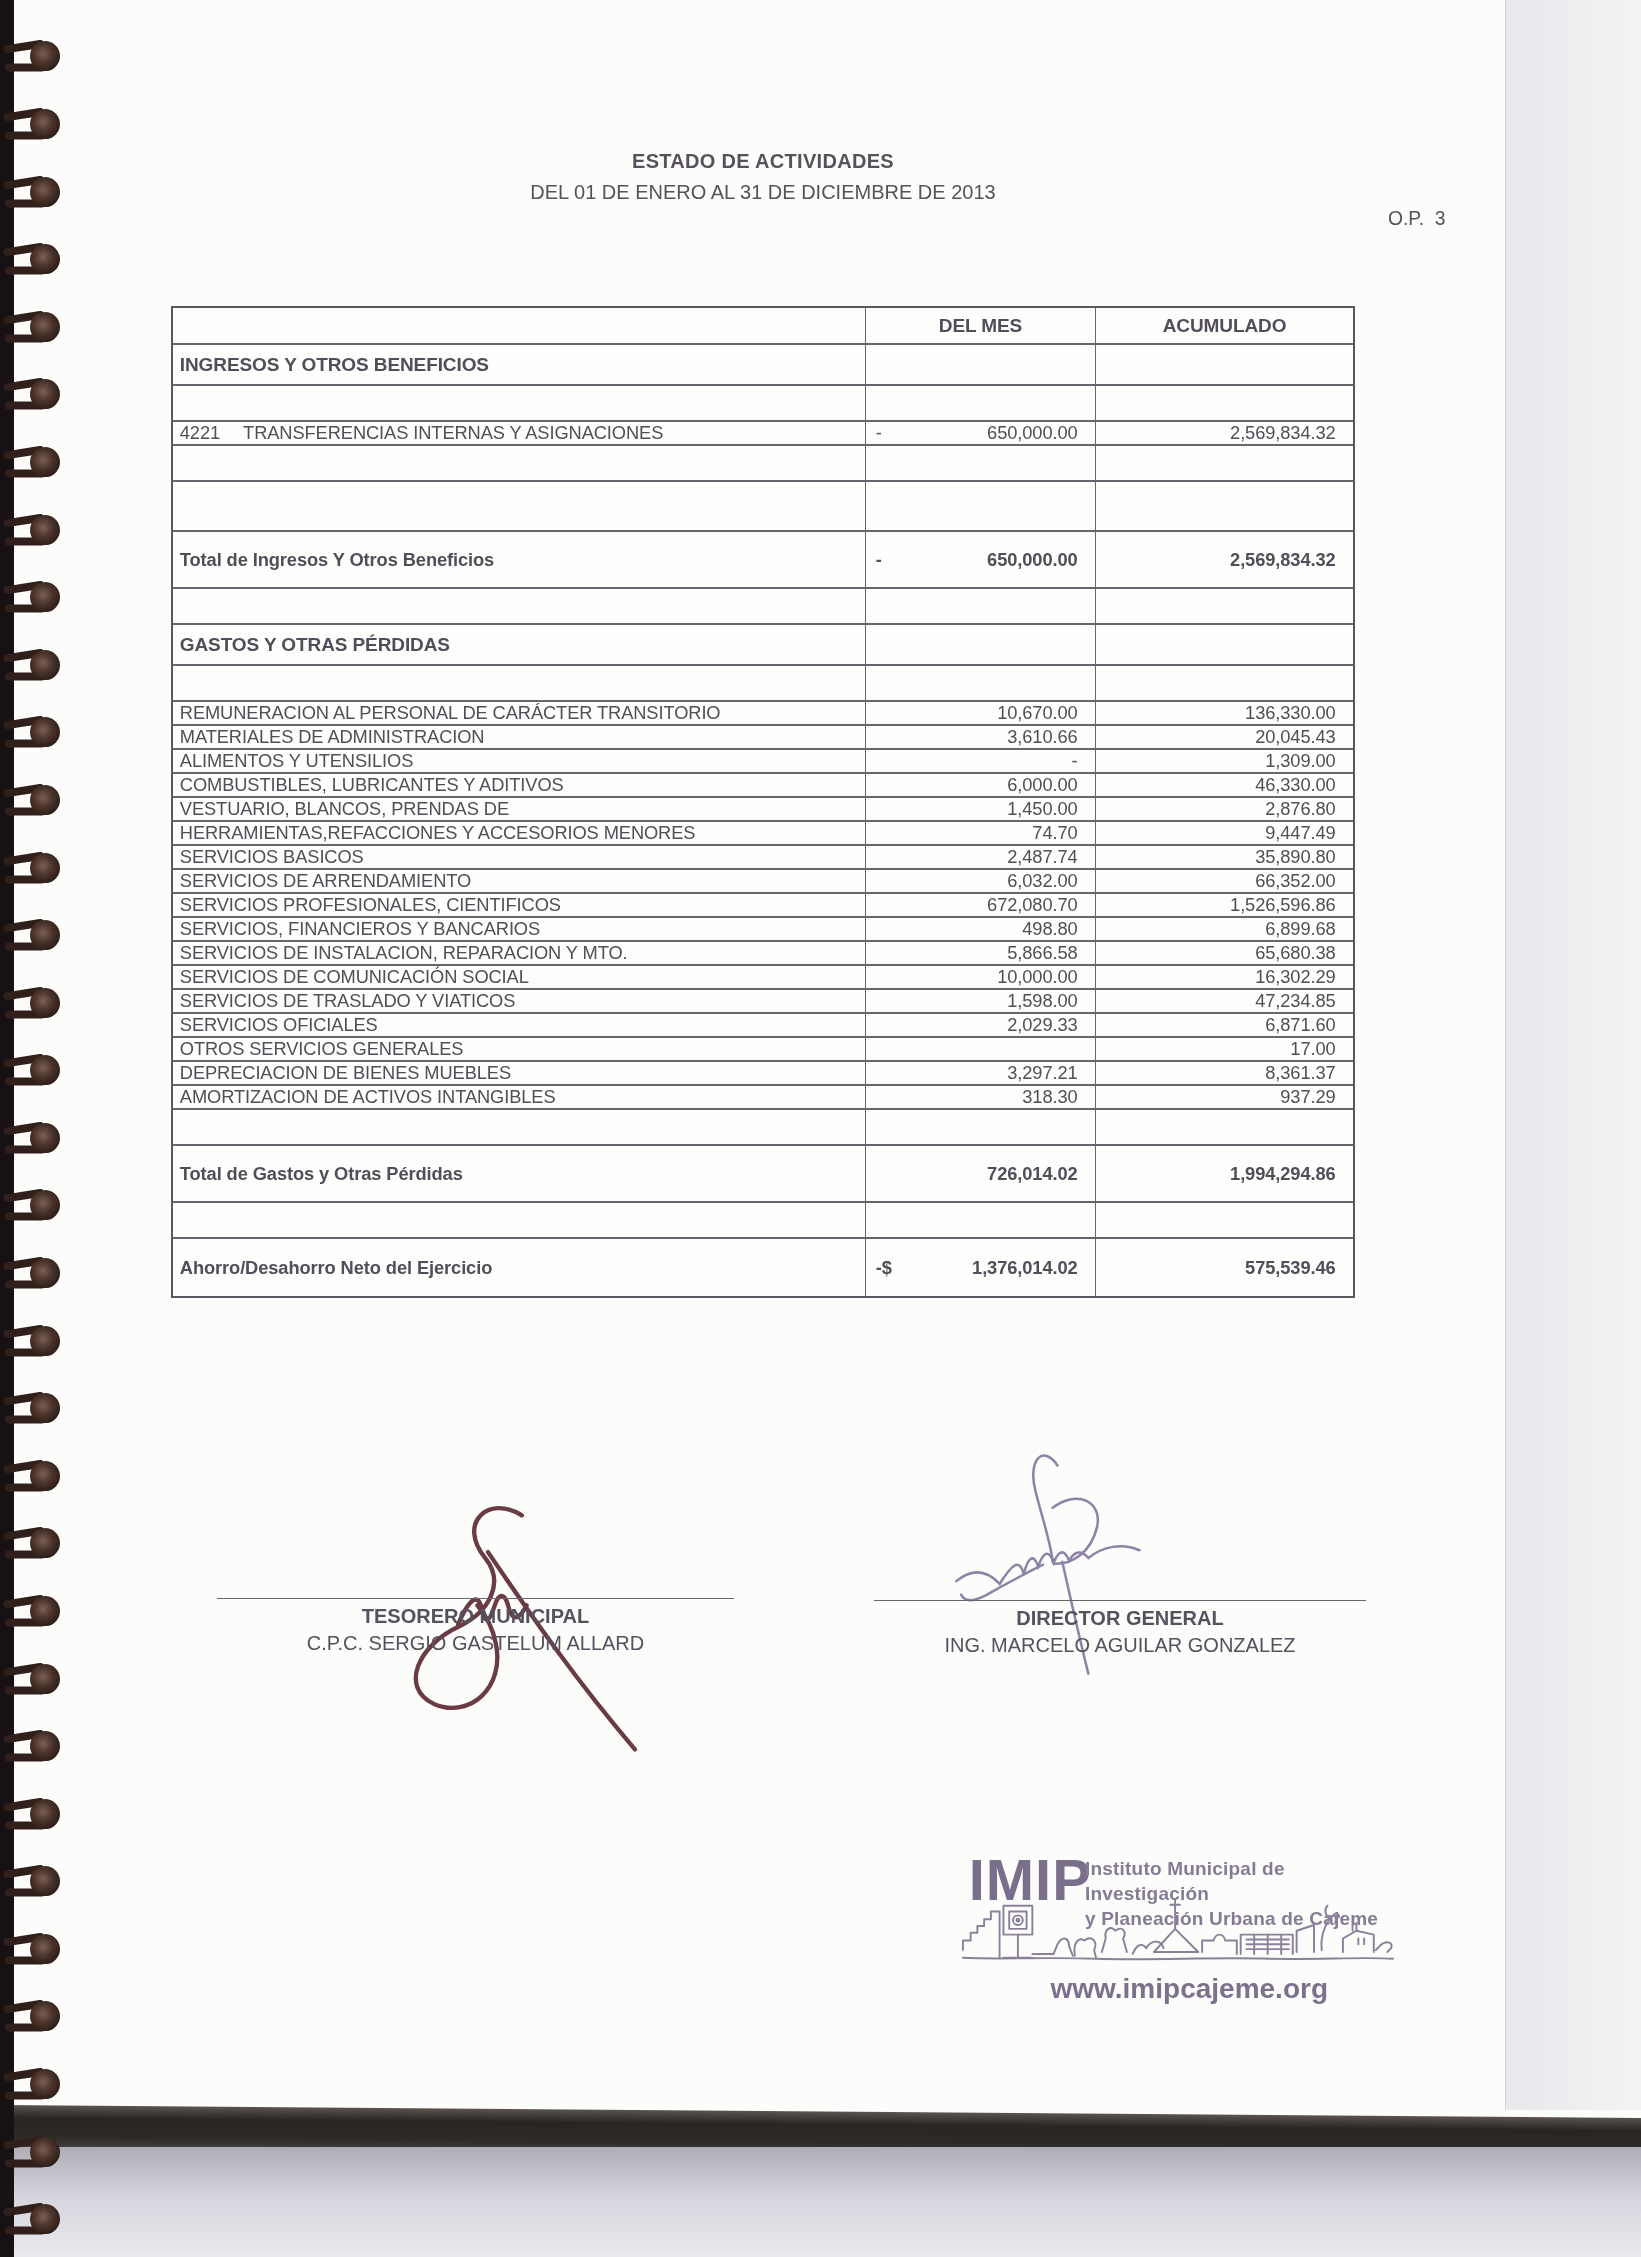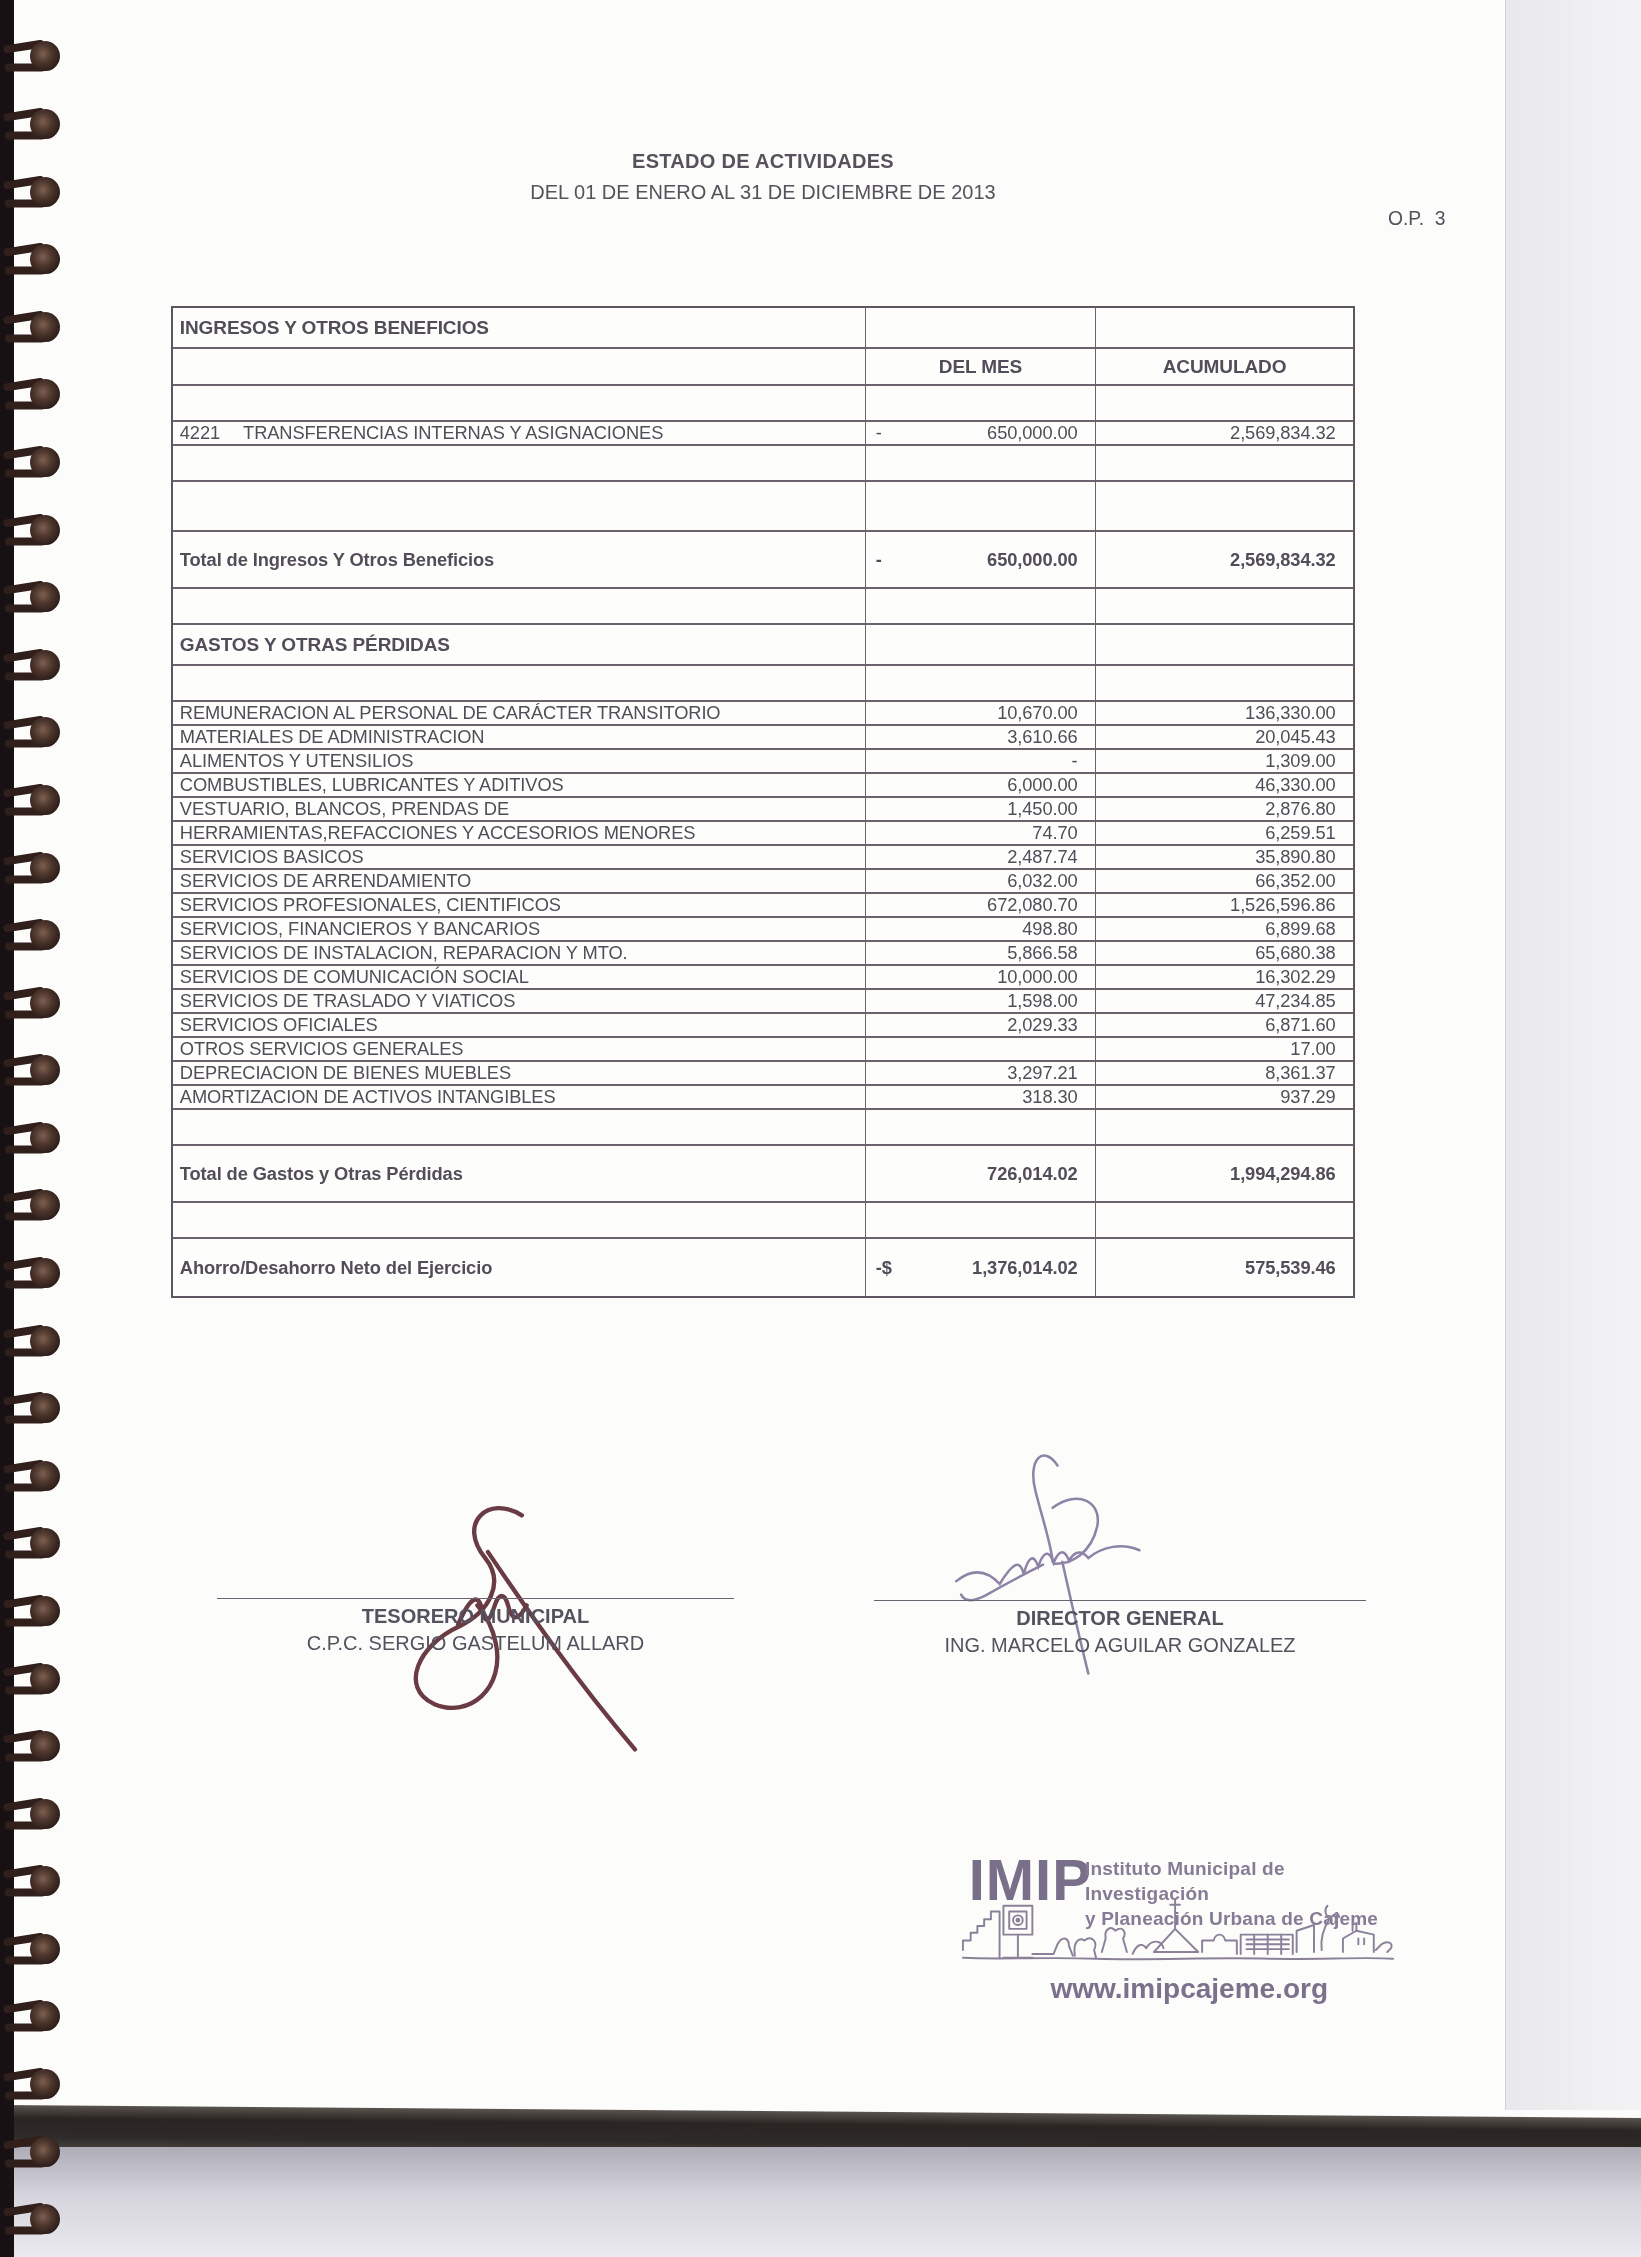--- a/index.html
+++ b/index.html
@@ -71,36 +71,36 @@
 
 <div class="page">
 
   <div class="right-shade"></div>
 
   <div class="doc-title">ESTADO DE ACTIVIDADES</div>
   <div class="doc-subtitle">DEL 01 DE ENERO AL 31 DE DICIEMBRE DE 2013</div>
   <div class="doc-op">O.P.  3</div>
 
   <div class="fin-table">
-      <div class="trow section">
-        <div class="cell c1">
-          <span>INGRESOS Y OTROS BENEFICIOS</span>
-        </div>
-        <div class="cell c2">
-          <span></span>
-        </div>
-        <div class="cell c3">
-          <span></span>
-        </div>
-      </div>
       <div class="trow colheader">
         <div class="cell c1"></div>
         <div class="cell c2">DEL MES</div>
         <div class="cell c3">ACUMULADO</div>
       </div>
+      <div class="trow section">
+        <div class="cell c1">
+          <span>INGRESOS Y OTROS BENEFICIOS</span>
+        </div>
+        <div class="cell c2">
+          <span></span>
+        </div>
+        <div class="cell c3">
+          <span></span>
+        </div>
+      </div>
       <div class="trow blank">
         <div class="cell c1"></div>
         <div class="cell c2"></div>
         <div class="cell c3"></div>
       </div>
       <div class="trow item">
         <div class="cell c1">
           <span class="rowcode">4221</span>
           <span>TRANSFERENCIAS INTERNAS Y ASIGNACIONES</span>
         </div>
@@ -211,21 +211,21 @@
         </div>
       </div>
       <div class="trow item">
         <div class="cell c1">
           <span>HERRAMIENTAS,REFACCIONES Y ACCESORIOS MENORES</span>
         </div>
         <div class="cell c2">
           <span>74.70</span>
         </div>
         <div class="cell c3">
-          <span>6,259.51</span>
+          <span>9,447.49</span>
         </div>
       </div>
       <div class="trow item">
         <div class="cell c1">
           <span>SERVICIOS BASICOS</span>
         </div>
         <div class="cell c2">
           <span>2,487.74</span>
         </div>
         <div class="cell c3">

